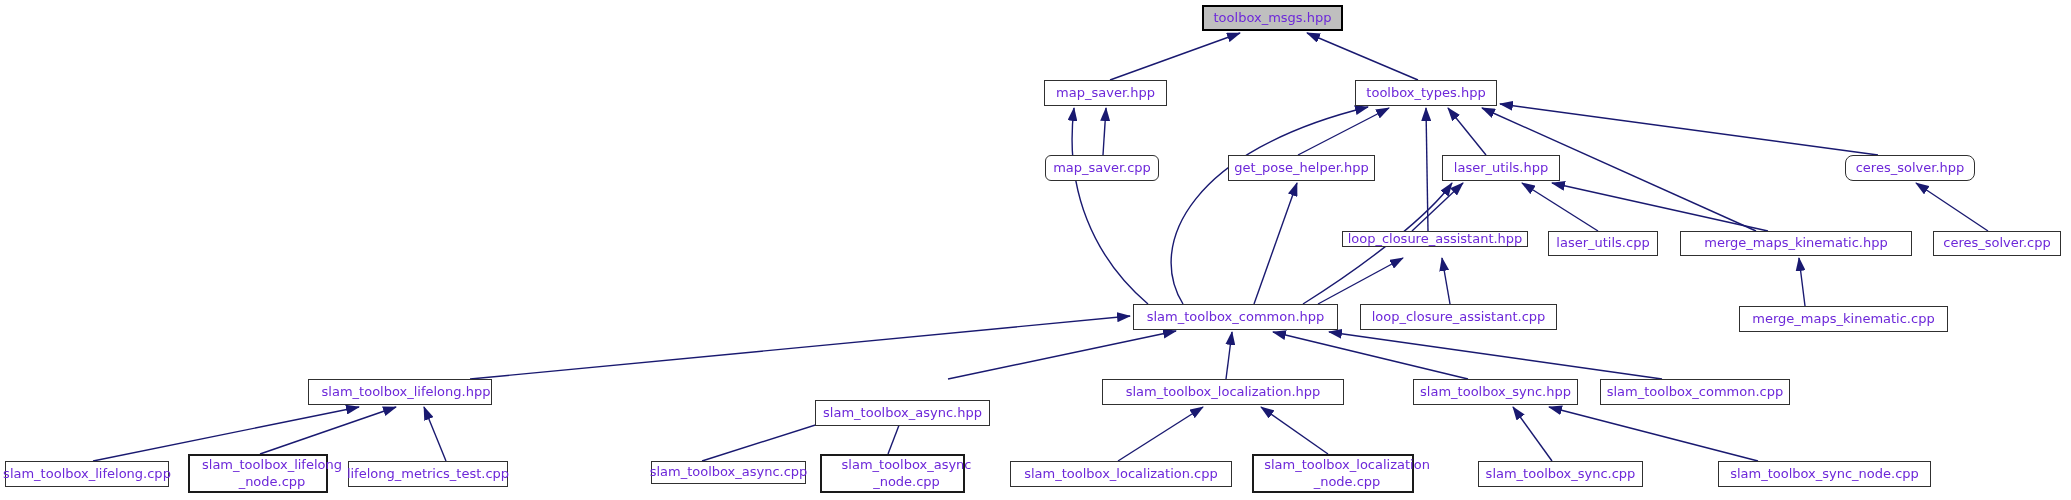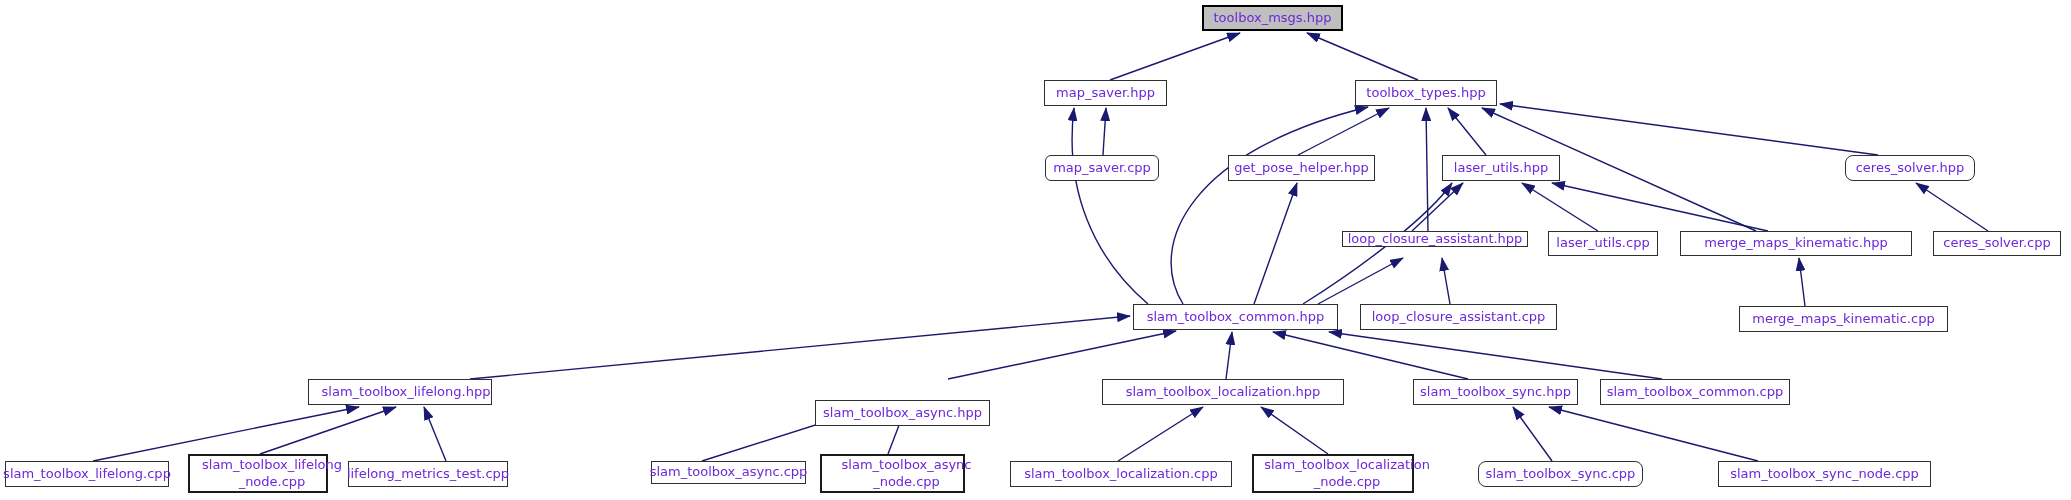--- a/index.html
+++ b/index.html
@@ -104,16 +104,16 @@
       <div class="node" style="left: 5px; top: 461px; width: 164px; height: 26px;">slam_toolbox_lifelong.cpp</div>
       <div class="node bold" style="left: 188px; top: 454px; width: 140px; height: 39px;">slam_toolbox_lifelong
 _node.cpp</div>
       <div class="node" style="left: 348px; top: 461px; width: 160px; height: 26px;">lifelong_metrics_test.cpp</div>
       <div class="node" style="left: 625px; top: 461px; width: 155px; height: 23px; margin-left: 26px;">slam_toolbox_async.cpp</div>
       <div class="node bold" style="left: 820px; top: 454px; width: 145px; height: 39px;">slam_toolbox_async
 _node.cpp</div>
       <div class="node" style="left: 1010px; top: 461px; width: 222px; height: 26px;">slam_toolbox_localization.cpp</div>
       <div class="node bold" style="left: 1252px; top: 454px; width: 162px; height: 39px;">slam_toolbox_localization
 _node.cpp</div>
-      <div class="node" style="left: 1478px; top: 461px; width: 165px; height: 26px; border-radius: 8px;">slam_toolbox_sync.cpp</div>
+      <div class="node" style="left: 1478px; top: 461px; width: 165px; height: 26px;">slam_toolbox_sync.cpp</div>
       <div class="node" style="left: 1670px; top: 461px; width: 213px; height: 26px; margin-left: 48px;">slam_toolbox_sync_node.cpp</div>
     </div>
 </div>
 
 </body></html>

